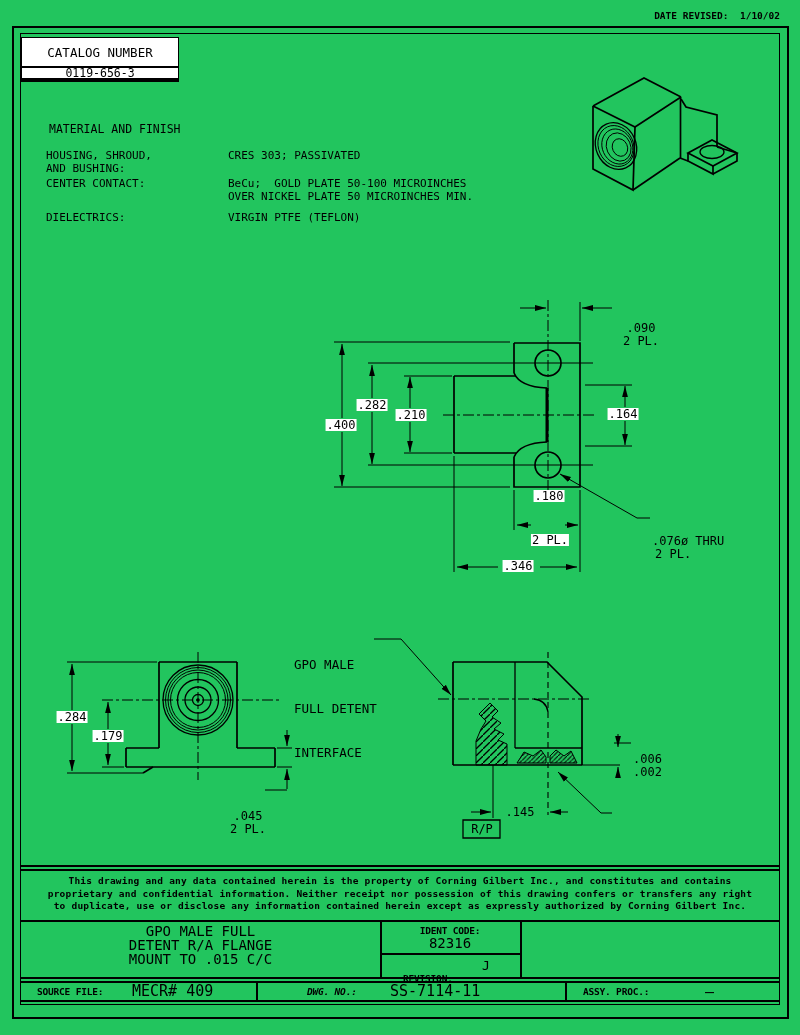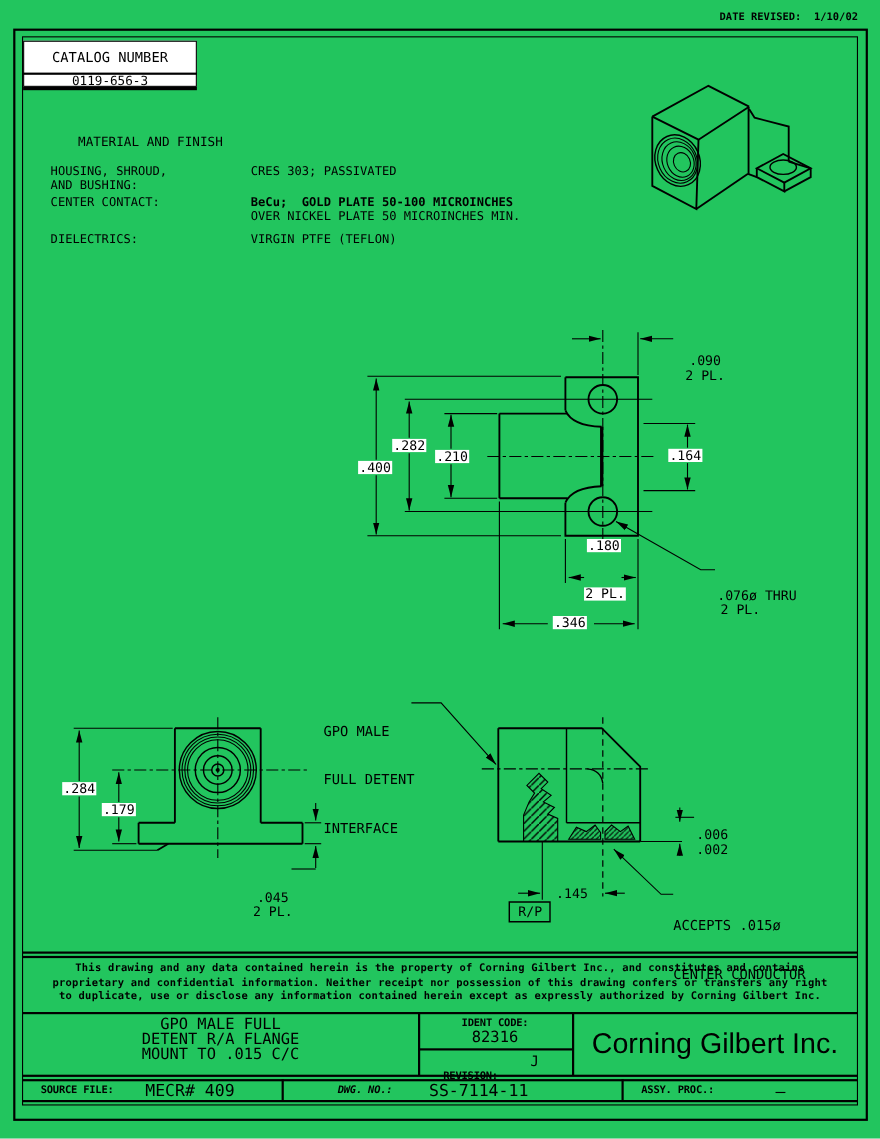--- a/index.html
+++ b/index.html
@@ -33,26 +33,26 @@
 
   <div class="abs" style="left:12px;top:26px;width:777px;height:993px;border:2px solid #000;box-sizing:border-box;"></div>
   <div class="abs" style="left:20px;top:33px;width:760px;height:972px;border:1.5px solid #000;box-sizing:border-box;"></div>
 
   <div class="abs" style="left:21px;top:37px;width:158px;height:42px;border:1.5px solid #000;box-sizing:border-box;background:#fff;"></div>
   <div class="ln" style="left:21px;top:66px;width:158px;height:1.5px;"></div>
   <div class="ln" style="left:21px;top:79px;width:158px;height:3px;"></div>
   <div class="abs ctr" style="left:100px;top:52px;font:12.5px 'DejaVu Sans Mono',monospace;white-space:nowrap;">CATALOG NUMBER</div>
   <div class="abs ctr" style="left:100px;top:73px;font:11.5px 'DejaVu Sans Mono',monospace;white-space:nowrap;">0119-656-3</div>
 
-  <div class="abs" style="left:55px;top:122px;font:11.5px 'DejaVu Sans Mono',monospace;white-space:nowrap;padding-left:16px;">MATERIAL AND FINISH</div>
+  <div class="abs" style="left:33px;top:122px;font:11.5px 'DejaVu Sans Mono',monospace;white-space:nowrap;padding-left:16px;">MATERIAL AND FINISH</div>
   <div class="note" style="left:46px;top:149px;">HOUSING, SHROUD,</div>
   <div class="note" style="left:228px;top:149px;">CRES 303; PASSIVATED</div>
   <div class="note" style="left:46px;top:162px;">AND BUSHING:</div>
   <div class="note" style="left:46px;top:177px;">CENTER CONTACT:</div>
-  <div class="note" style="left:228px;top:177px;font-weight:bold;">BeCu;  GOLD PLATE 50-100 MICROINCHES</div>
+  <div class="note" style="left:228px;top:177px;">BeCu;  GOLD PLATE 50-100 MICROINCHES</div>
   <div class="note" style="left:228px;top:190px;">OVER NICKEL PLATE 50 MICROINCHES MIN.</div>
   <div class="note" style="left:46px;top:211px;">DIELECTRICS:</div>
   <div class="note" style="left:228px;top:211px;">VIRGIN PTFE (TEFLON)</div>
 
   <svg width="800" height="1035" viewBox="0 0 800 1035">
     <defs>
       <marker id="arr" markerUnits="userSpaceOnUse" markerWidth="12" markerHeight="7" refX="11" refY="3.5" orient="auto">
         <path d="M0,0.6 L11,3.5 L0,6.4 Z" fill="#000"></path>
       </marker>
       <pattern id="hatch" patternUnits="userSpaceOnUse" width="7" height="7">
@@ -216,24 +216,20 @@
   <div class="lbl" style="left:294px;top:629px;">
     <div>GPO MALE</div>
     <div>FULL DETENT</div>
     <div>INTERFACE</div>
   </div>
   <div class="dim2" style="left:633px;top:727px;text-align:left;">
     <div>.006</div><div>.002</div>
   </div>
   <div class="dim ctr" style="left:520px;top:812px;background:none;">.145</div>
   <div class="abs ctr" style="left:482px;top:829px;font:12px 'DejaVu Sans Mono',monospace;">R/P</div>
-  <div class="lbl" style="left:612px;top:803px;line-height:15px;">
-    <div>ACCEPTS .015ø</div>
-    <div>CENTER CONDUCTOR</div>
-  </div>
 
   <div class="ln" style="left:20px;top:865px;width:760px;height:2px;"></div>
   <div class="ln" style="left:20px;top:869px;width:760px;height:1.5px;"></div>
   <div class="abs" style="left:22px;top:875px;width:756px;text-align:center;font:bold 9.5px 'DejaVu Sans Mono',monospace;line-height:12.6px;letter-spacing:0.2px;">
     <div>This drawing and any data contained herein is the property of Corning Gilbert Inc., and constitutes and contains</div>
     <div>proprietary and confidential information. Neither receipt nor possession of this drawing confers or transfers any right</div>
     <div>to duplicate, use or disclose any information contained herein except as expressly authorized by Corning Gilbert Inc.</div>
   </div>
 
   <div class="ln" style="left:20px;top:920px;width:760px;height:1.5px;"></div>
@@ -249,21 +245,20 @@
   <div class="abs" style="left:21px;top:924px;width:359px;text-align:center;font:14px 'DejaVu Sans Mono',monospace;line-height:14px;">
     <div>GPO MALE FULL</div>
     <div>DETENT R/A FLANGE</div>
     <div>MOUNT TO .015 C/C</div>
   </div>
 
   <div class="abs tbl-small ctr" style="left:450px;top:930px;">IDENT CODE:</div>
   <div class="abs ctr" style="left:450px;top:943px;font:14px 'DejaVu Sans Mono',monospace;">82316</div>
   <div class="abs tbl-small" style="left:403px;top:961px;margin-top:12px;">REVISION:</div>
   <div class="abs" style="left:482px;top:958px;font:13px 'DejaVu Sans Mono',monospace;">J</div>
-  <div class="abs ctr" style="left:650px;top:949px;font:26px 'Liberation Sans',sans-serif;white-space:nowrap;">Corning Gilbert Inc.</div>
 
   <div class="abs tbl-small" style="left:37px;top:986px;">SOURCE FILE:</div>
   <div class="abs" style="left:132px;top:982px;font:15px 'DejaVu Sans Mono',monospace;white-space:nowrap;">MECR# 409</div>
   <div class="abs tbl-small" style="left:307px;top:986px;font-style:italic;">DWG. NO.:</div>
   <div class="abs" style="left:390px;top:982px;font:15px 'DejaVu Sans Mono',monospace;white-space:nowrap;">SS-7114-11</div>
   <div class="abs tbl-small" style="left:583px;top:986px;">ASSY. PROC.:</div>
   <div class="abs" style="left:705px;top:983px;font:15px 'DejaVu Sans Mono',monospace;">—</div>
 </div>
 
 </body></html>

